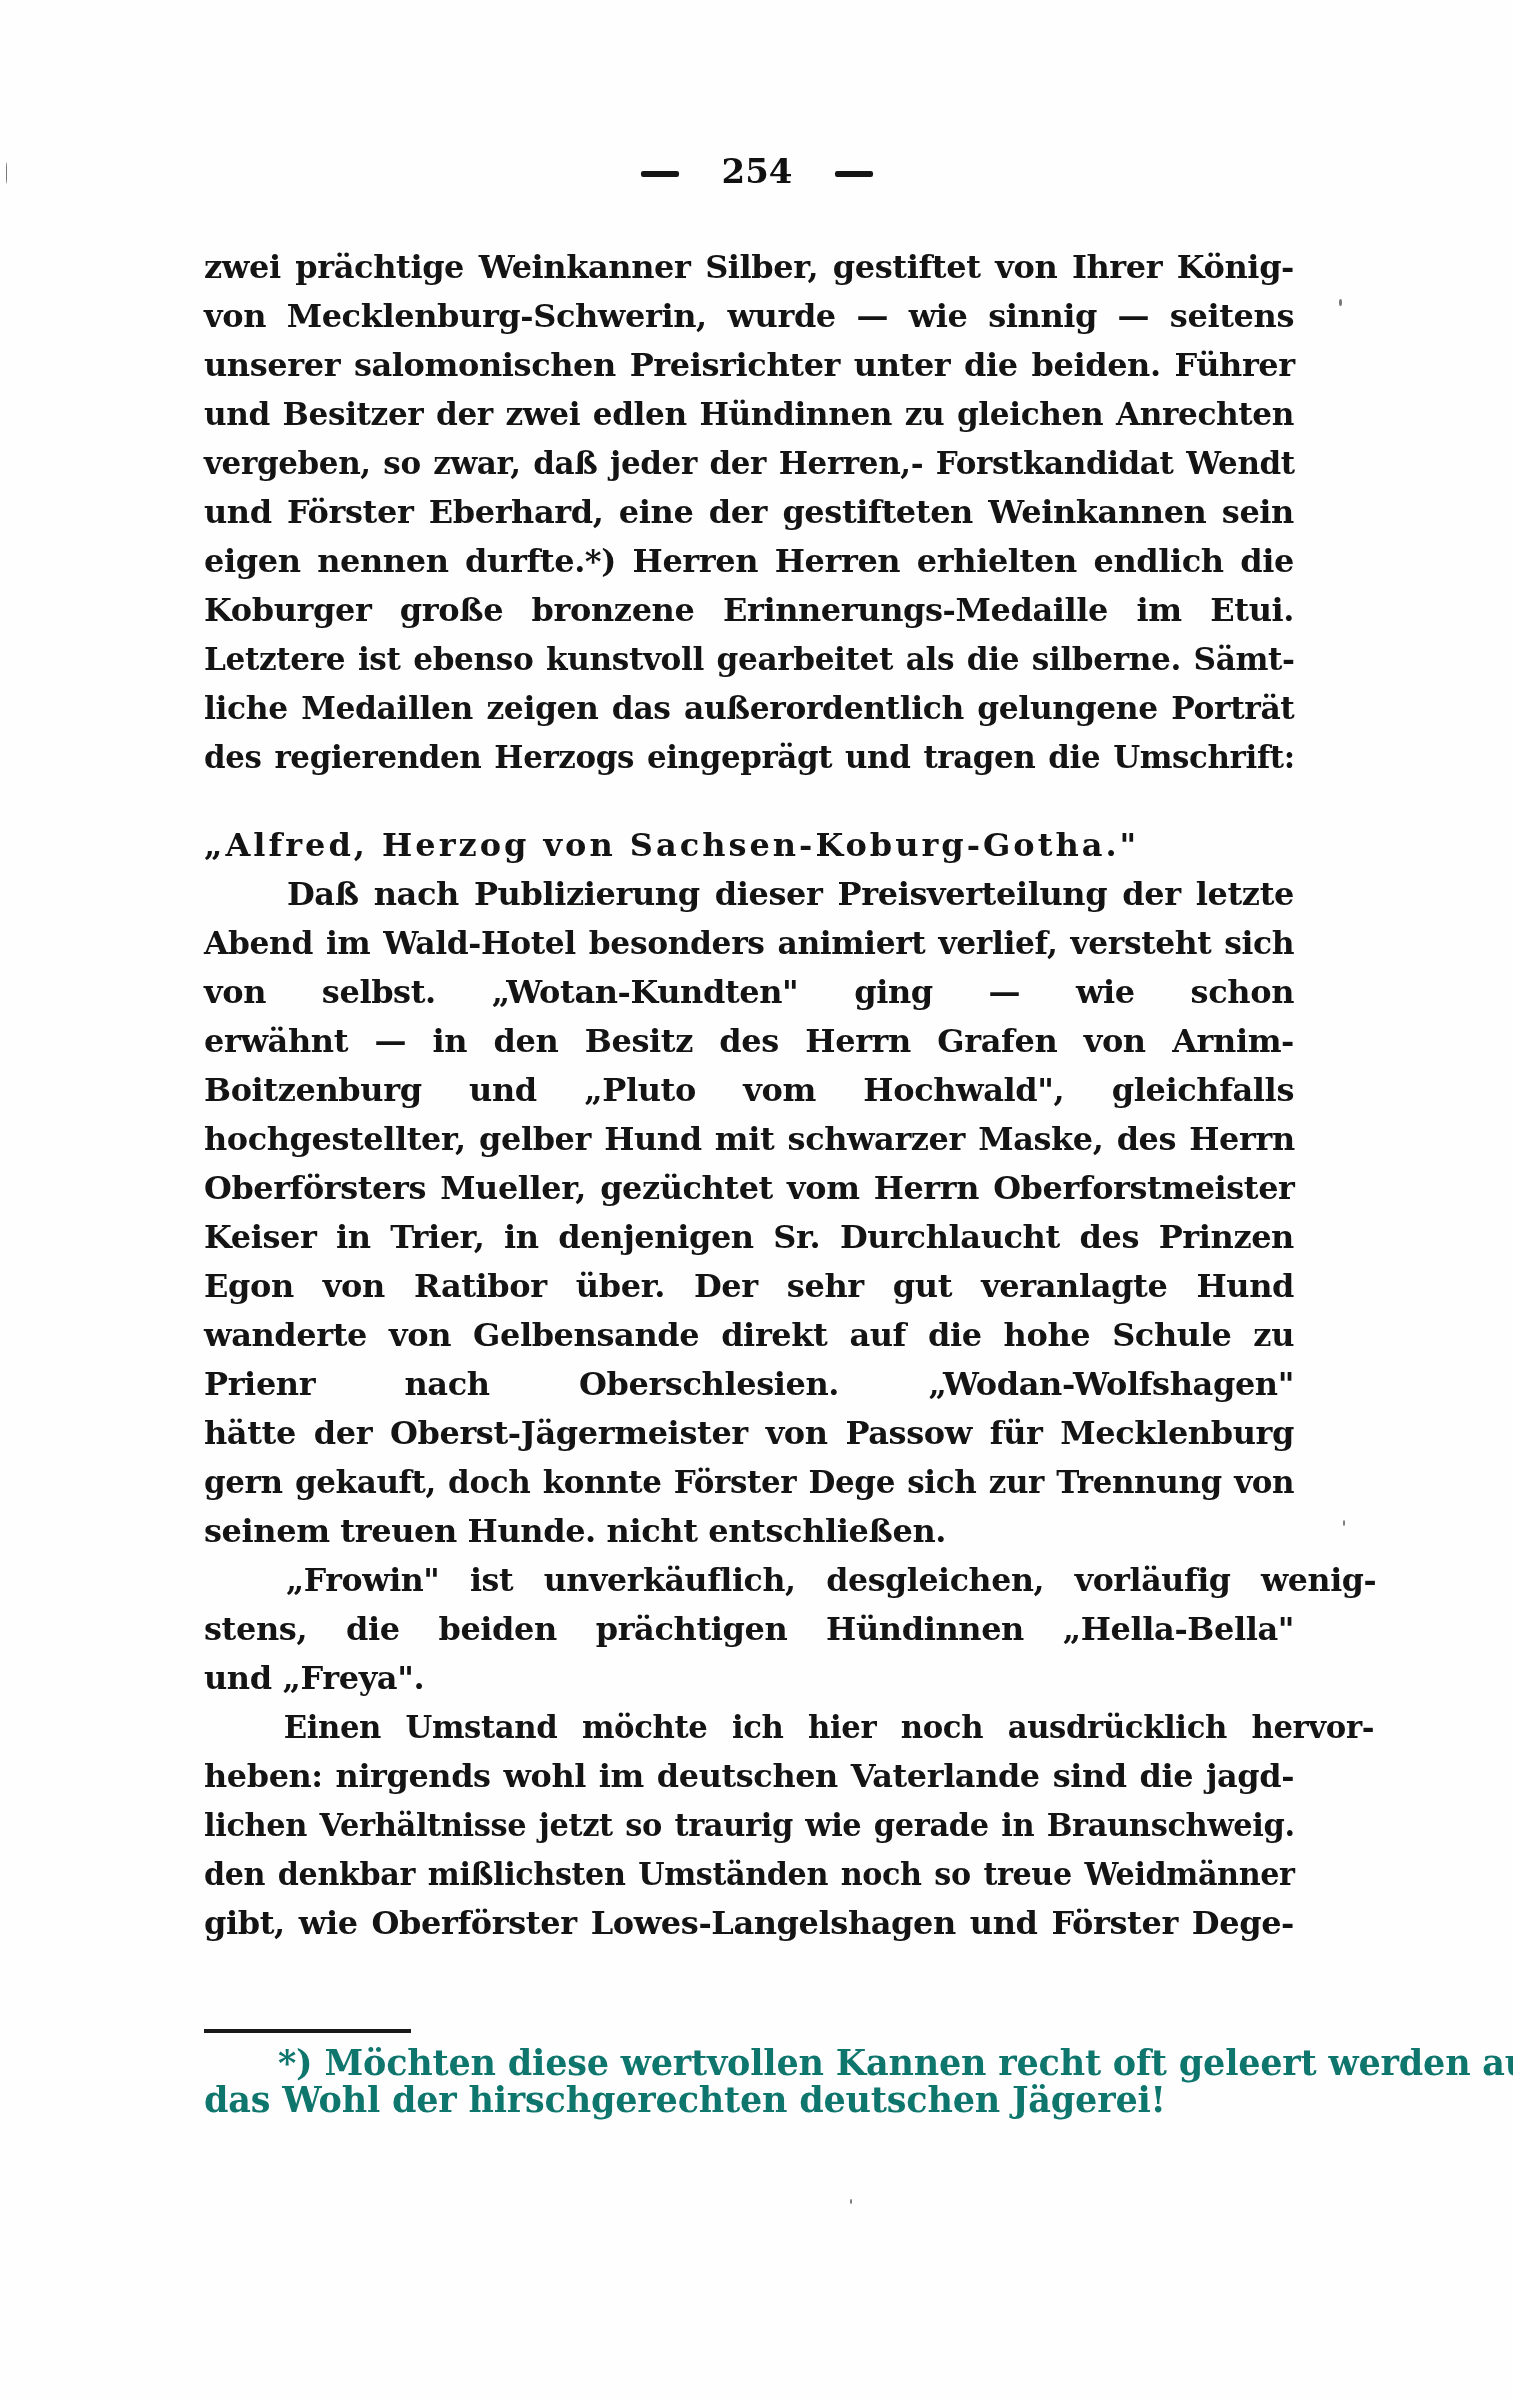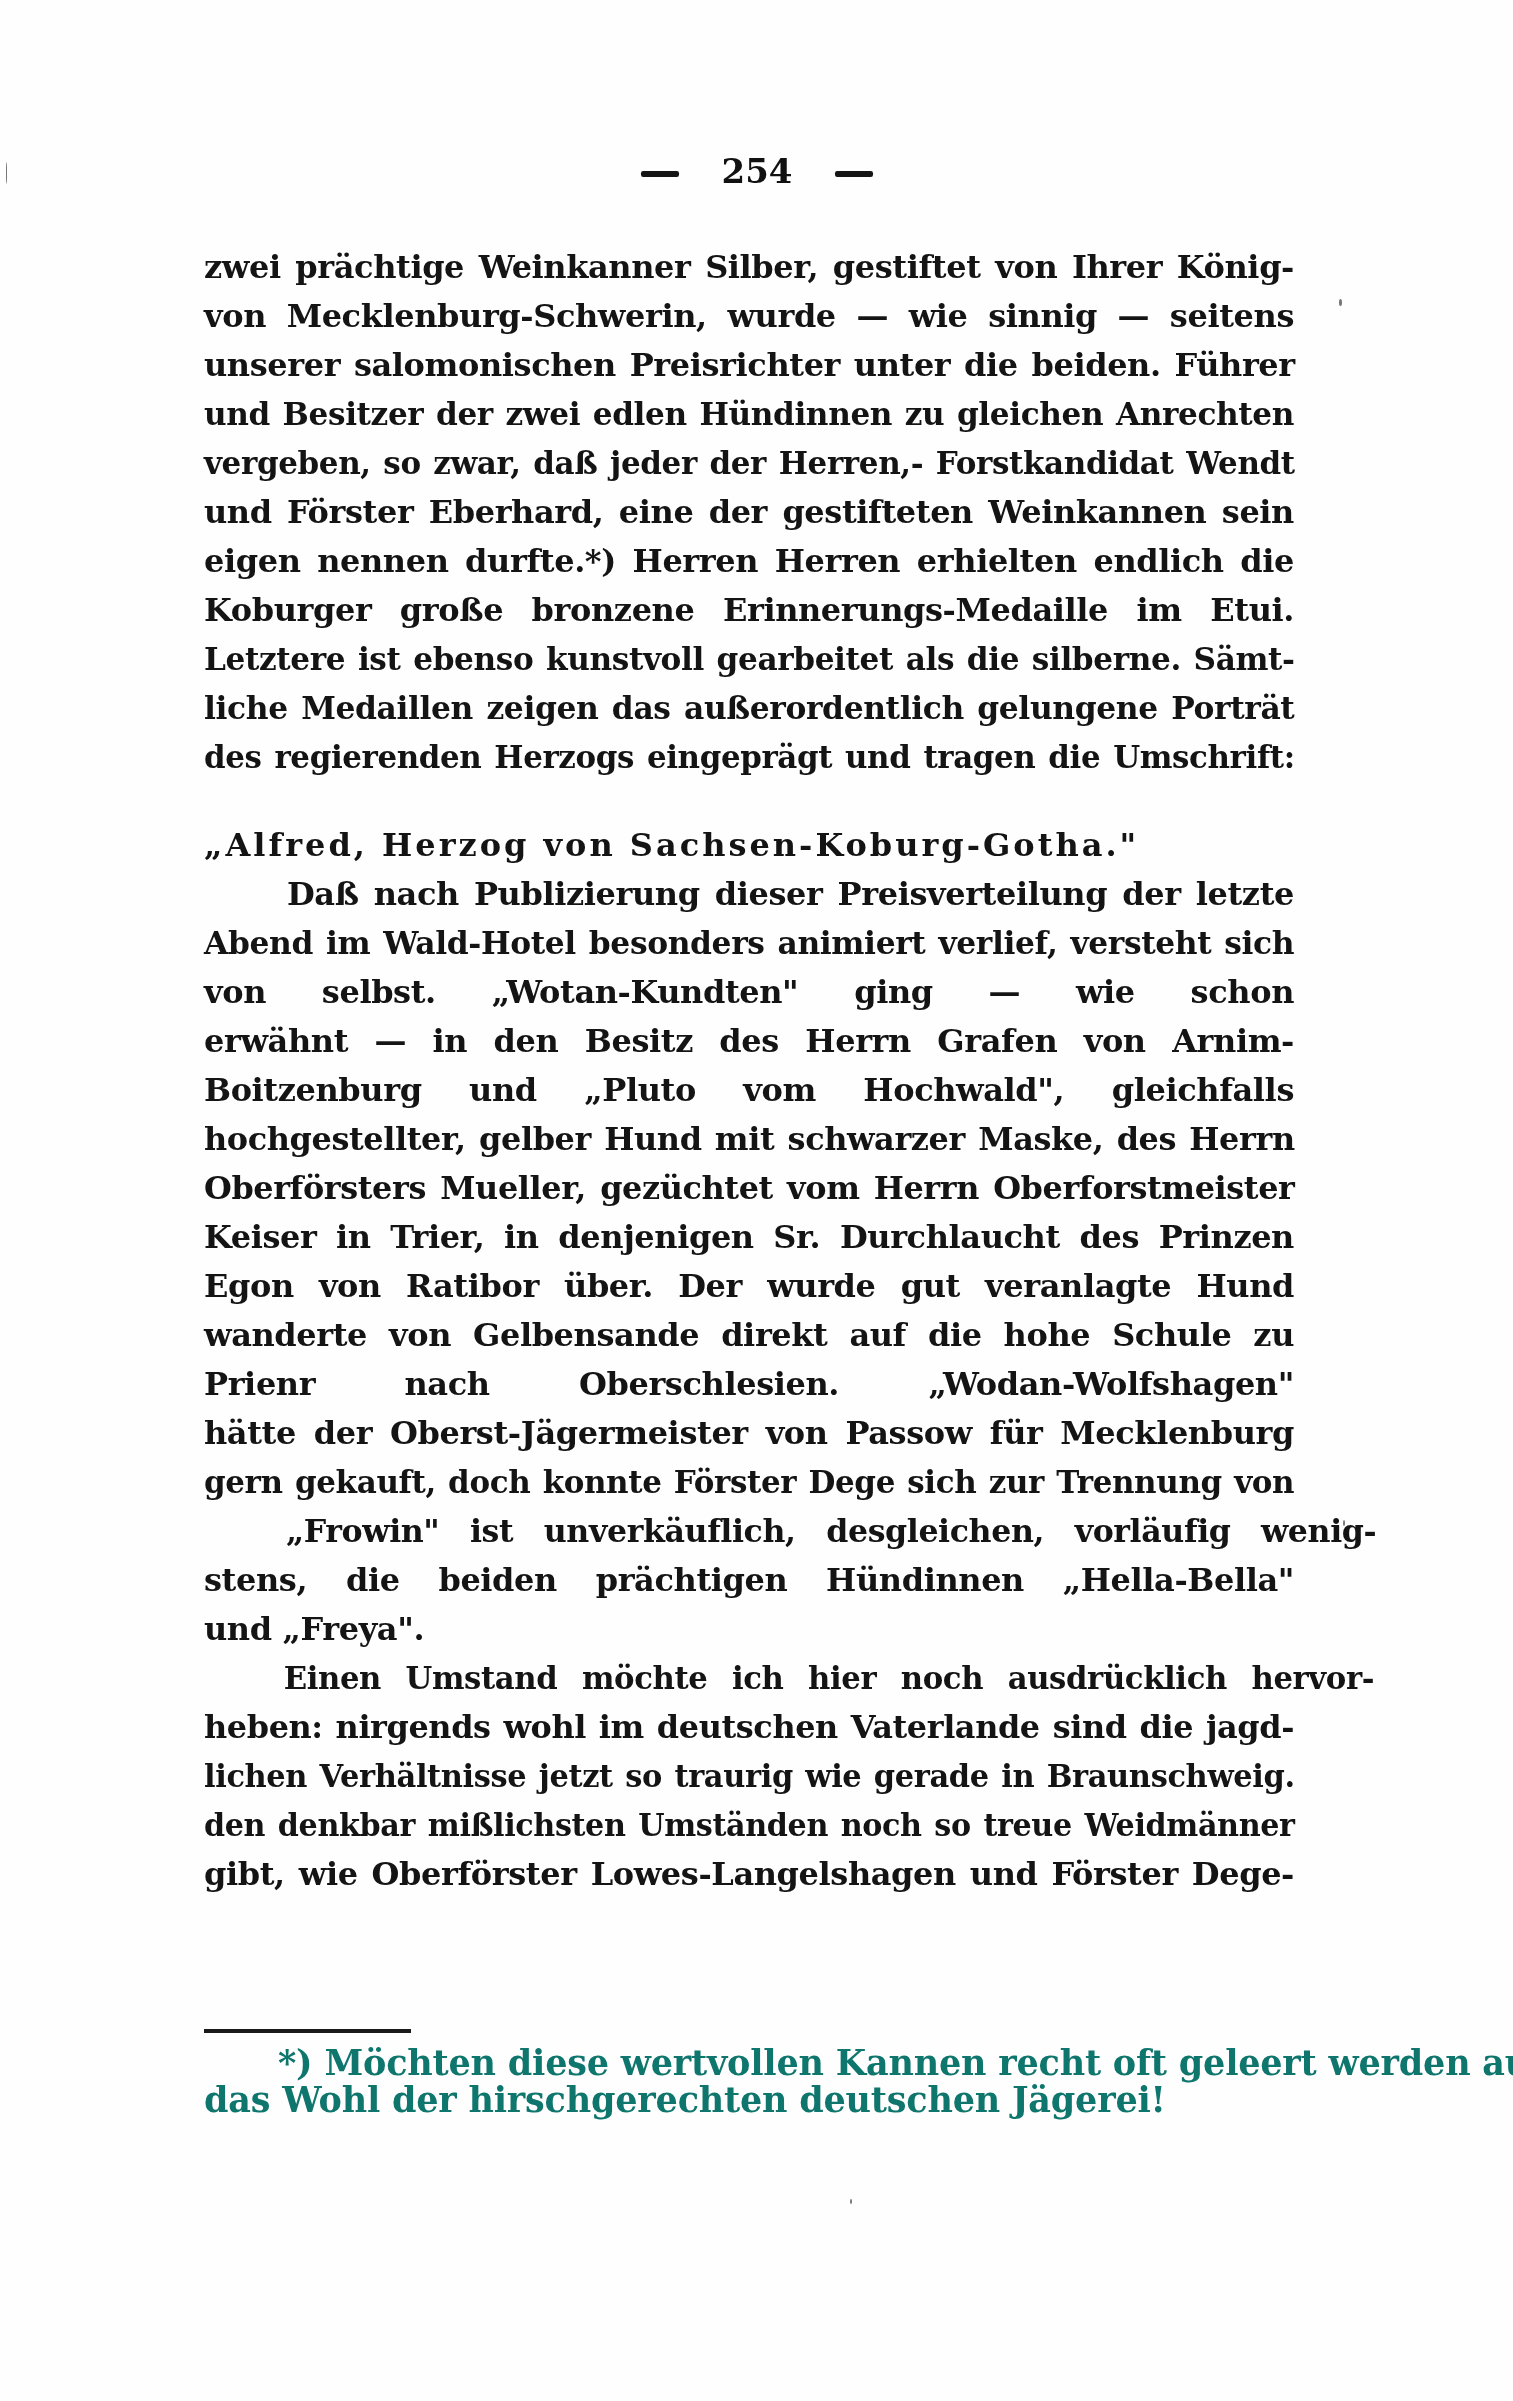--- a/index.html
+++ b/index.html
@@ -48,25 +48,26 @@
       <div class="line" style="transform-origin: left center; width: 1129px; transform: scaleX(0.9661);">des regierenden Herzogs eingeprägt und tragen die Umschrift:</div>
       <div class="line last spaced">„Alfred, Herzog von Sachsen-Koburg-Gotha."</div>
       <div class="line indent">Daß nach Publizierung dieser Preisverteilung der letzte</div>
       <div class="line" style="transform-origin: left center; width: 1113px; transform: scaleX(0.9795);">Abend im Wald-Hotel besonders animiert verlief, versteht sich</div>
       <div class="line">von selbst. „Wotan-Kundten" ging — wie schon</div>
       <div class="line">erwähnt — in den Besitz des Herrn Grafen von Arnim-</div>
       <div class="line">Boitzenburg und „Pluto vom Hochwald", gleichfalls</div>
       <div class="line" style="transform-origin: left center; width: 1093px; transform: scaleX(0.9979);">hochgestellter, gelber Hund mit schwarzer Maske, des Herrn</div>
       <div class="line" style="transform-origin: left center; width: 1094px; transform: scaleX(0.9968);">Oberförsters Mueller, gezüchtet vom Herrn Oberforstmeister</div>
       <div class="line">Keiser in Trier, in denjenigen Sr. Durchlaucht des Prinzen</div>
-      <div class="line">Egon von Ratibor über. Der wurde gut veranlagte Hund</div>
+      <div class="line">Egon von Ratibor über. Der sehr gut veranlagte Hund</div>
       <div class="line">wanderte von Gelbensande direkt auf die hohe Schule zu</div>
       <div class="line">Prienr nach Oberschlesien. „Wodan-Wolfshagen"</div>
       <div class="line">hätte der Oberst-Jägermeister von Passow für Mecklenburg</div>
       <div class="line" style="transform-origin: left center; width: 1126px; transform: scaleX(0.9682);">gern gekauft, doch konnte Förster Dege sich zur Trennung von</div>
+      <div class="line last">seinem treuen Hunde. nicht entschließen.</div>
       <div class="line indent" style="transform-origin: left center; width: 1103px; transform: scaleX(0.9884);">„Frowin" ist unverkäuflich, desgleichen, vorläufig wenig-</div>
       <div class="line">stens, die beiden prächtigen Hündinnen „Hella-Bella"</div>
       <div class="line last">und „Freya".</div>
       <div class="line indent" style="transform-origin: left center; width: 1136px; transform: scaleX(0.9599);">Einen Umstand möchte ich hier noch ausdrücklich hervor-</div>
       <div class="line" style="transform-origin: left center; width: 1093px; transform: scaleX(0.9973);">heben: nirgends wohl im deutschen Vaterlande sind die jagd-</div>
       <div class="line" style="transform-origin: left center; width: 1145px; transform: scaleX(0.9525);">lichen Verhältnisse jetzt so traurig wie gerade in Braunschweig.</div>
       <div class="line" style="transform-origin: left center; width: 1155px; transform: scaleX(0.9443);">den denkbar mißlichsten Umständen noch so treue Weidmänner</div>
       <div class="line">gibt, wie Oberförster Lowes-Langelshagen und Förster Dege-</div>
     </div>
 

